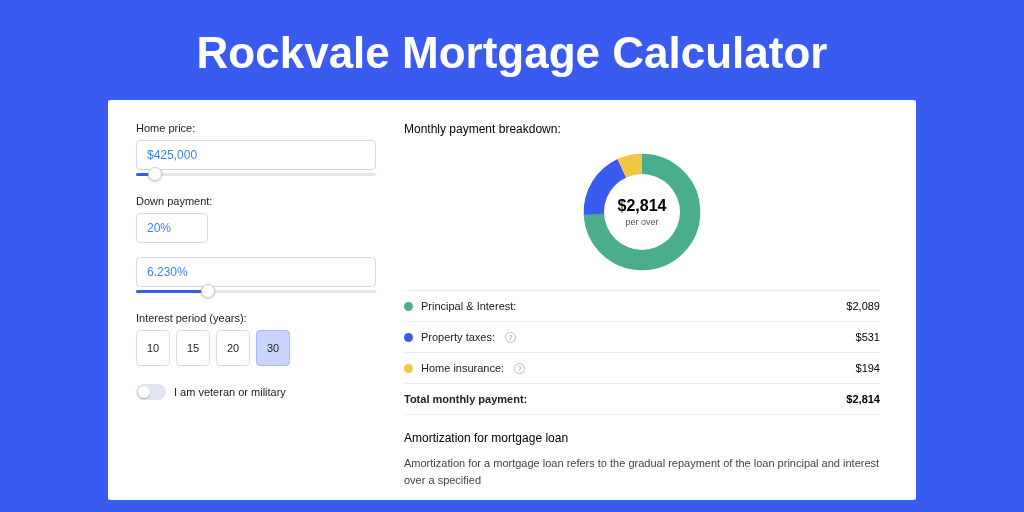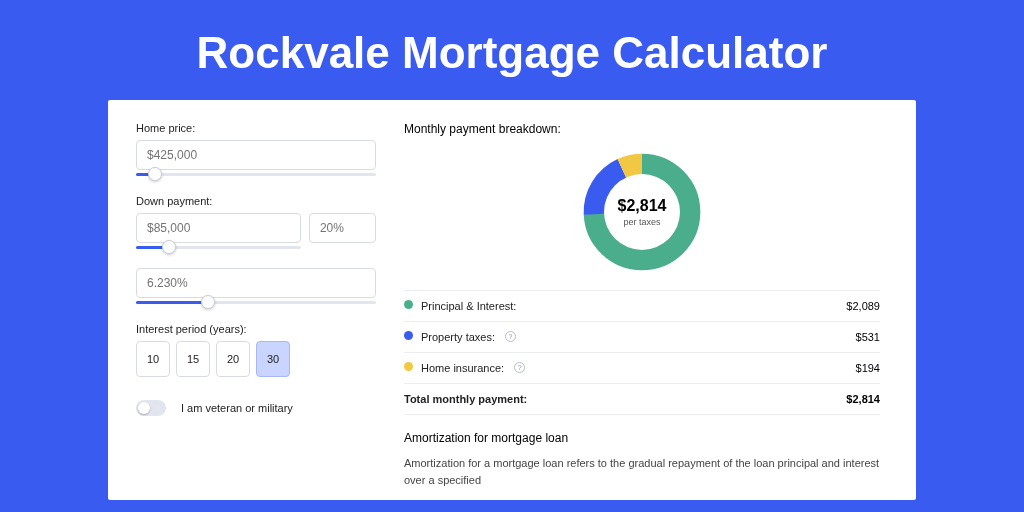--- a/index.html
+++ b/index.html
@@ -8,21 +8,21 @@
   .page-title { text-align: center; color: #fff; font-size: 44px; font-weight: 700; padding: 28px 11px 22px; }
   .card {
     background: #fff; width: 808px; margin: 0 auto; padding: 22px 28px 0; border-radius: 2px;
     display: flex; gap: 28px; height: 400px;
   }
   .left { width: 240px; }
   .right { width: 476px; }
   .label { font-size: 11px; color: #222; margin-bottom: 6px; }
   .input {
     width: 100%; height: 30px; border: 1px solid #d8dbe3; border-radius: 4px;
-    padding: 0 10px; font-size: 12px; color: #737373; background: #fff;
+    padding: 0 10px; font-size: 12px; color: #3b82f6; background: #fff;
   }
   .group { margin-bottom: 14px; }
   .slider-wrap { position: relative; height: 12px; margin-top: -1px; }
   .slider-track { position: absolute; left: 0; right: 0; top: 4px; height: 3px; background: #e2e5ee; border-radius: 2px; }
   .slider-fill { position: absolute; left: 0; top: 4px; height: 3px; background: #3a5bef; border-radius: 2px; }
   .slider-thumb {
     position: absolute; top: -2px; width: 14px; height: 14px; border-radius: 50%;
     background: #fff; border: 1px solid #c9cdd8; box-shadow: 0 1px 3px rgba(0,0,0,0.2);
     transform: translateX(-50%);
   }
@@ -52,21 +52,21 @@
     display: flex; flex-direction: column; align-items: center; justify-content: center;
   }
   .donut-center .big { font-size: 16px; font-weight: 800; }
   .donut-center .sm { font-size: 9px; color: #555; margin-top: 2px; }
   .legend { border-top: 1px solid #ebedf3; }
   .legend-row {
     display: flex; align-items: center; justify-content: space-between;
     font-size: 11px; padding: 9px 0; border-bottom: 1px solid #ebedf3;
   }
   .legend-row.total .lname, .legend-row.total .lval { font-weight: 800; }
-  .lname { display: flex; gap: 8px; color: #222; }
+  .lname { display: flex; align-items: center; gap: 8px; color: #222; }
   .dot { width: 9px; height: 9px; border-radius: 50%; display: inline-block; }
   .info-ic {
     width: 11px; height: 11px; border: 1px solid #b8bdc9; border-radius: 50%;
     display: inline-flex; align-items: center; justify-content: center;
     font-size: 7px; color: #8b90a0; margin-left: 2px;
   }
   .amort { margin-top: 16px; }
   .amort .section-title { margin-bottom: 10px; }
   .amort p { font-size: 11px; color: #444; line-height: 1.5; }
 </style>
@@ -86,28 +86,20 @@
       <div class="slider-wrap">
         <div class="slider-track"></div>
         <div class="slider-fill" id="sf-hp" style="width: 8%;"></div>
         <div class="slider-thumb" id="st-hp" style="left: 8%;"></div>
       </div>
     </div>
 
     <div class="group">
       <div class="label">Down payment:</div>
       <div class="row2">
-        <div class="col1">
-          <input class="input" value="$85,000" style="">
-          <div class="slider-wrap">
-            <div class="slider-track"></div>
-            <div class="slider-fill" id="sf-dp" style="width: 20%;"></div>
-            <div class="slider-thumb" id="st-dp" style="left: 20%;"></div>
-          </div>
-        </div>
         <div class="col2">
           <input class="input" value="20%" style="">
         </div>
       </div>
     </div>
 
     <div class="group">
       <input class="input" value="6.230%" style="">
       <div class="slider-wrap">
         <div class="slider-track"></div>
@@ -121,40 +113,40 @@
       <div class="periods" id="periods">
           <div class="period">10</div>
           <div class="period">15</div>
           <div class="period">20</div>
           <div class="period active">30</div>
         </div>
     </div>
 
     <div class="toggle-row">
       <div class="toggle"></div>
-      <span class="label" style="margin:7px">I am veteran or military</span>
+      <span class="label" style="margin:0">I am veteran or military</span>
     </div>
 
   </div>
 
   <div class="right">
     <div class="section-title">Monthly payment breakdown:</div>
 
     <div class="donut-wrap">
       <div class="donut">
         <svg viewBox="0 0 42 42" width="120" height="120">
           <g id="donut-arcs">
               <circle cx="21" cy="21" r="15.9155" fill="transparent" stroke="#4aae8c" stroke-width="9" stroke-dasharray="74.23598958605349 25.764046170363216" transform="rotate(-90 21 21)"></circle>
               <circle cx="21" cy="21" r="15.9155" fill="transparent" stroke="#3a5bef" stroke-width="9" stroke-dasharray="18.8699427813281 81.13009297508862" transform="rotate(177.24946695095952 21 21)"></circle>
               <circle cx="21" cy="21" r="15.9155" fill="transparent" stroke="#f2c744" stroke-width="9" stroke-dasharray="6.894103389035124 93.10593236738158" transform="rotate(245.18123667377404 21 21)"></circle>
             </g>
         </svg>
         <div class="donut-center">
           <div class="big">$2,814</div>
-          <div class="sm">per taxes</div>
+          <div class="sm">per over</div>
         </div>
       </div>
     </div>
 
     <div class="legend" id="legend">
         <div class="legend-row">
           <div class="lname">
             <span class="dot" style="background: rgb(74, 174, 140);"></span>
             <span>Principal &amp; Interest:</span>
           </div>

